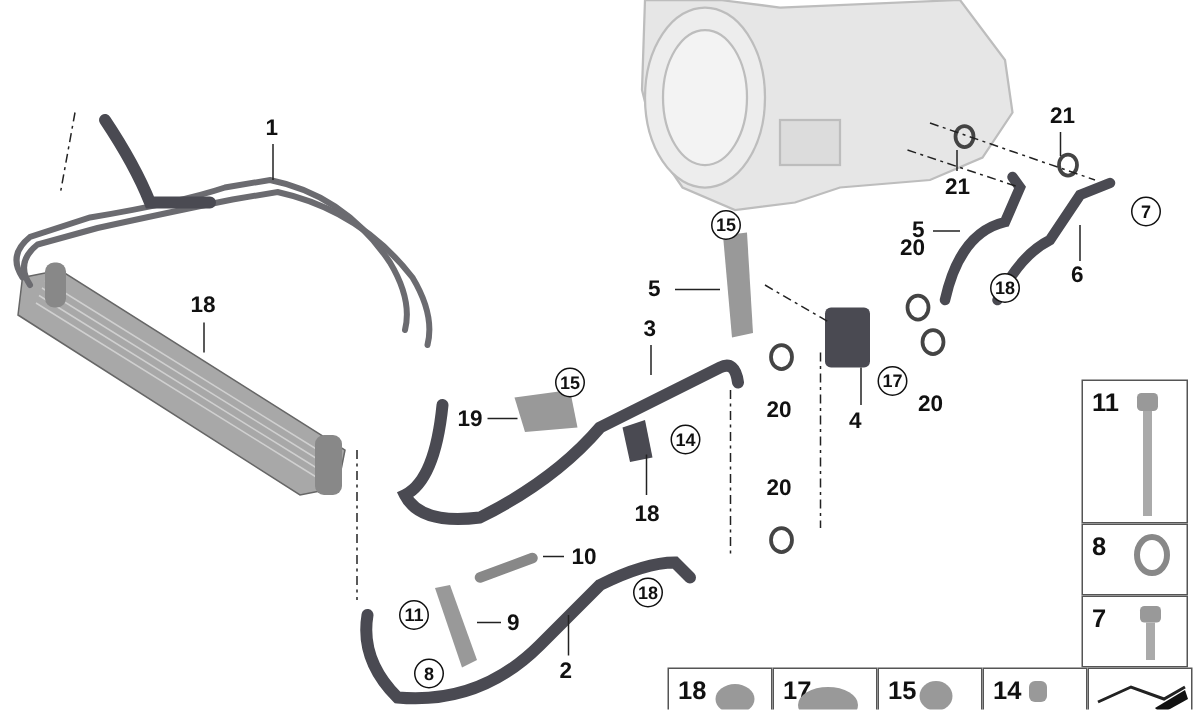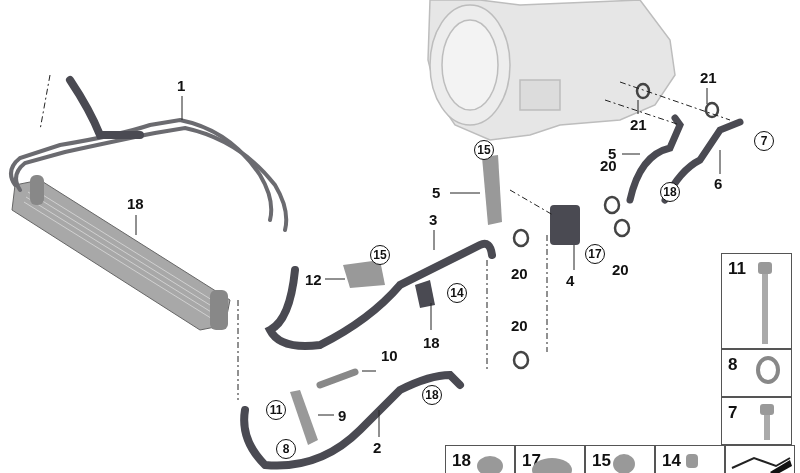--- a/index.html
+++ b/index.html
@@ -103,25 +103,25 @@
   <span class="lbl" style="left:714px;top:176px">6</span>
   <span class="lbl" style="left:600px;top:158px">20</span>
   <span class="lbl" style="left:432px;top:185px">5</span>
   <span class="clbl" style="left:660px;top:182px">18</span>
   <span class="lbl" style="left:429px;top:212px">3</span>
   <span class="clbl" style="left:370px;top:245px">15</span>
   <span class="clbl" style="left:585px;top:244px">17</span>
   <span class="lbl" style="left:511px;top:266px">20</span>
   <span class="lbl" style="left:566px;top:273px">4</span>
   <span class="lbl" style="left:612px;top:262px">20</span>
-  <span class="lbl" style="left:305px;top:272px">12</span>
+  <span class="lbl" style="left:305px;top:272px">19</span>
   <span class="clbl" style="left:447px;top:283px">14</span>
   <span class="lbl" style="left:423px;top:335px">18</span>
   <span class="lbl" style="left:511px;top:318px">20</span>
-  <span class="lbl" style="left:381px;top:348px">10</span>
+  <span class="lbl" style="left:381px;top:364px">10</span>
   <span class="clbl" style="left:422px;top:385px">18</span>
   <span class="clbl" style="left:266px;top:400px">11</span>
   <span class="lbl" style="left:338px;top:408px">9</span>
   <span class="clbl" style="left:276px;top:439px">8</span>
   <span class="lbl" style="left:373px;top:440px">2</span>
 
   <div class="panel" style="left:721px;top:253px;width:71px;height:96px">
     <span class="num">11</span>
     <svg width="70" height="95" style="position:absolute;left:0;top:0">
         <rect x="36" y="8" width="14" height="12" rx="3" fill="#999"></rect>

